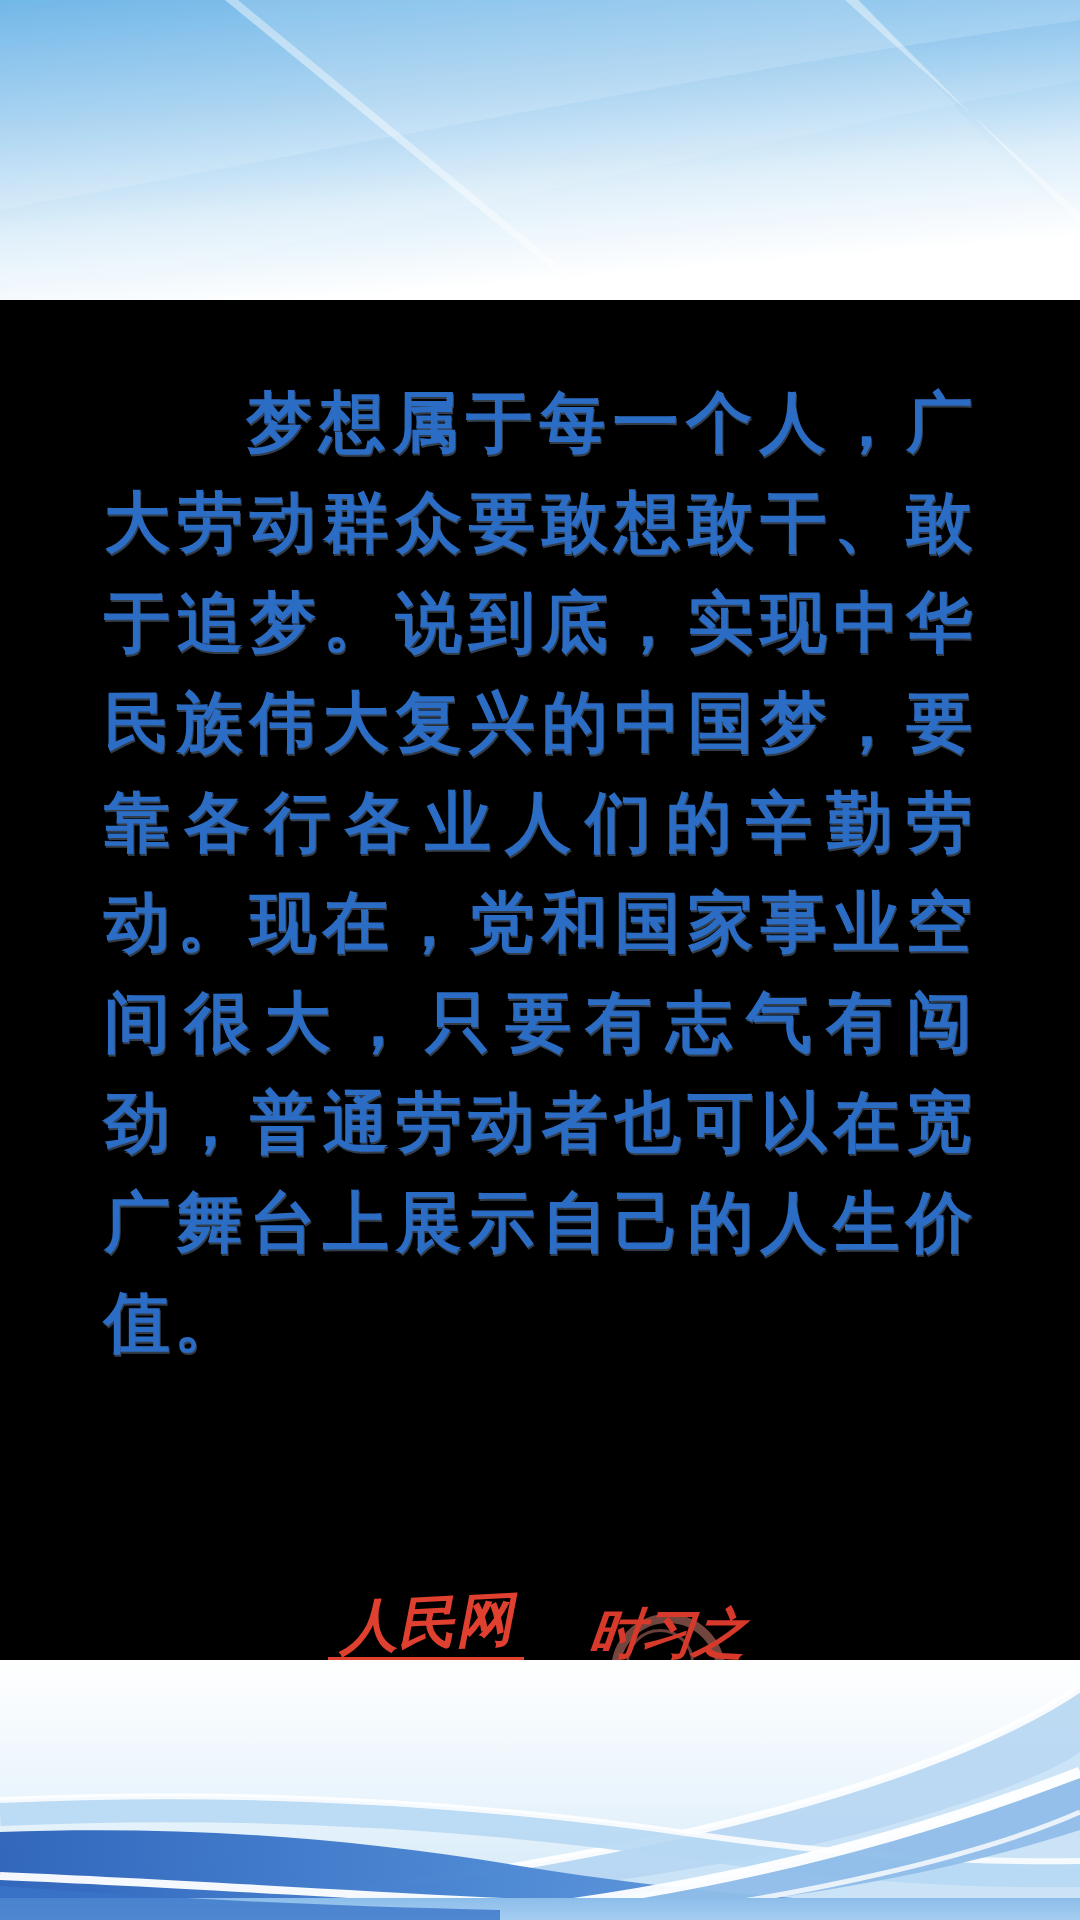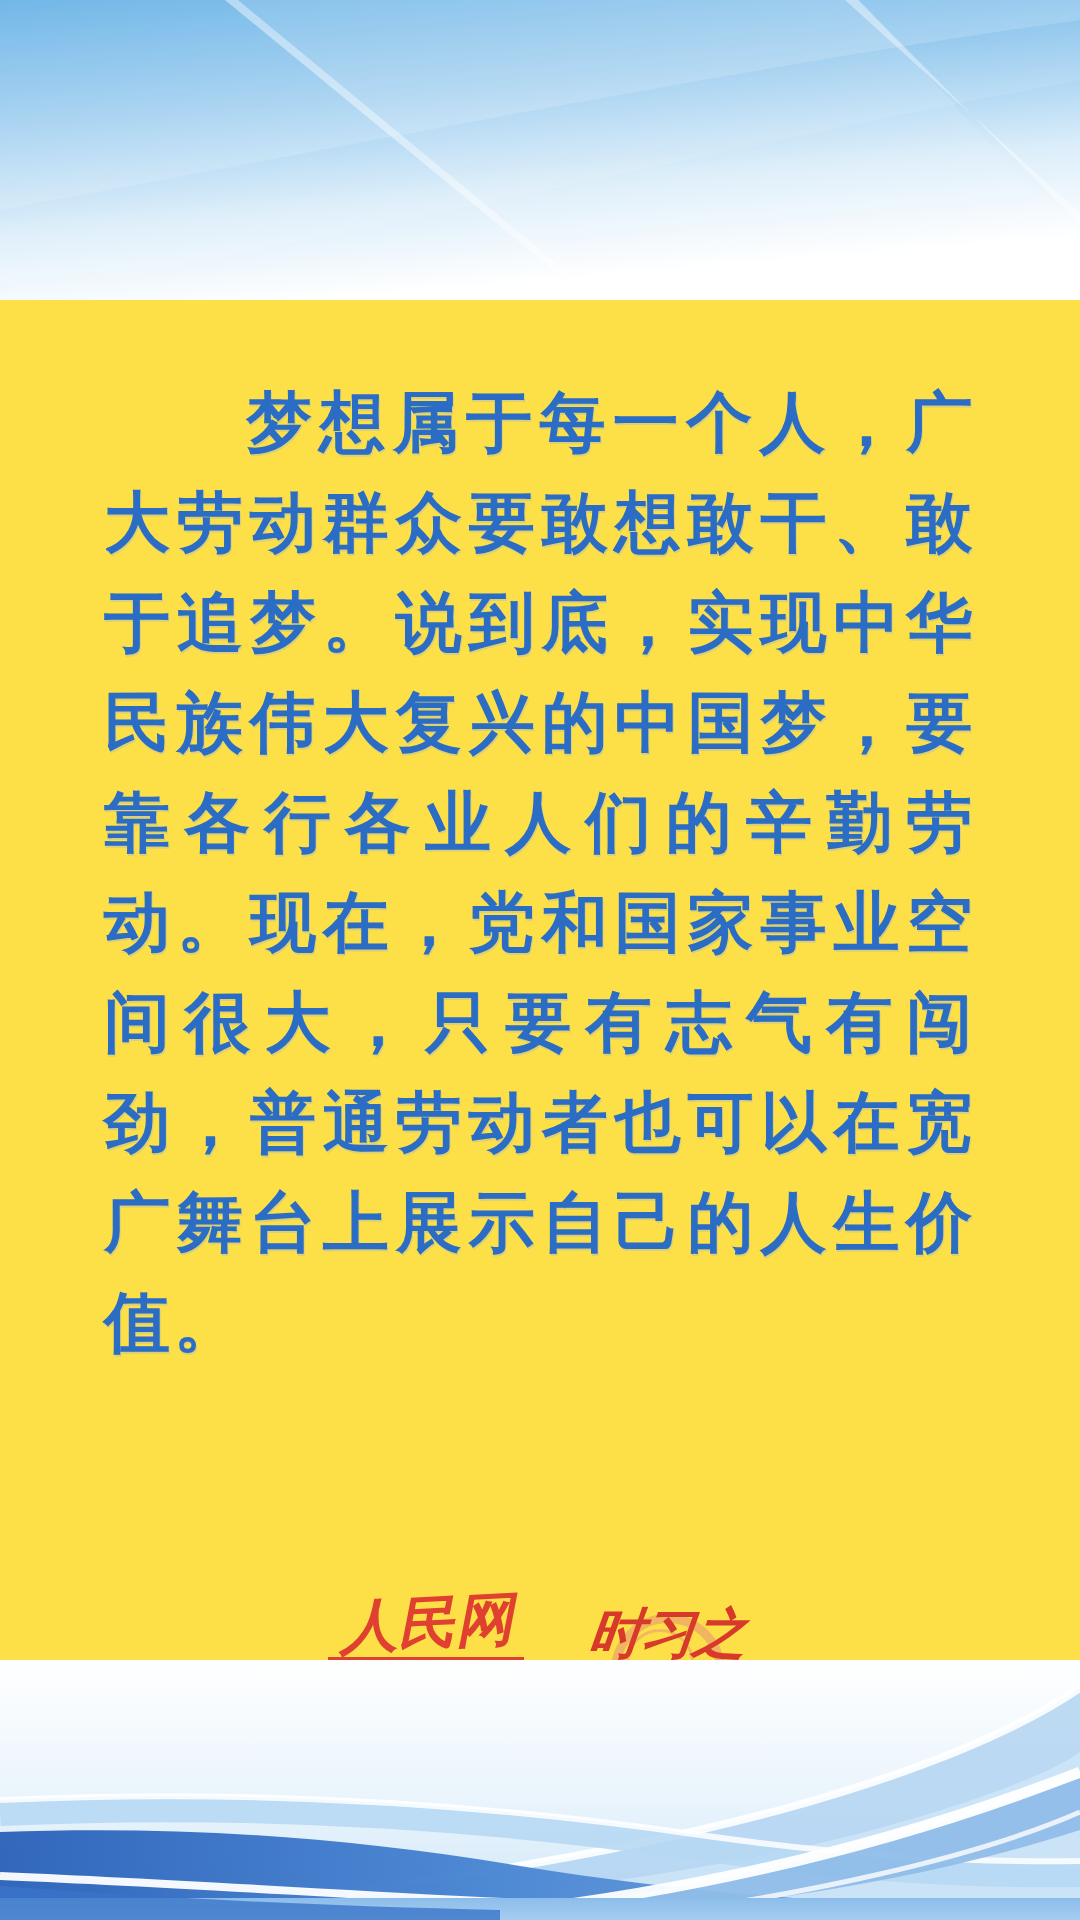--- a/index.html
+++ b/index.html
@@ -1,20 +1,20 @@
 <!DOCTYPE html>
 <html><head>
 <meta charset="utf-8">
 <style>
   html,body{margin:0;padding:0;background:#9a9a9a;}
   .canvas{
     position:relative;
     width:1080px;height:1920px;
     margin:0 auto;
-    background:#fde047;
+    background:#000000;
     overflow:hidden;
     font-family:"DejaVu Sans","Liberation Sans",sans-serif;
   }
   
   .top-decor{position:absolute;top:0;left:0;width:1080px;height:300px;}
   .top-decor svg{display:block;width:100%;height:100%;}
   
   .quote{
     position:absolute;left:104px;top:372px;width:872px;
     font-family:"DejaVu Serif","Liberation Serif",serif;

